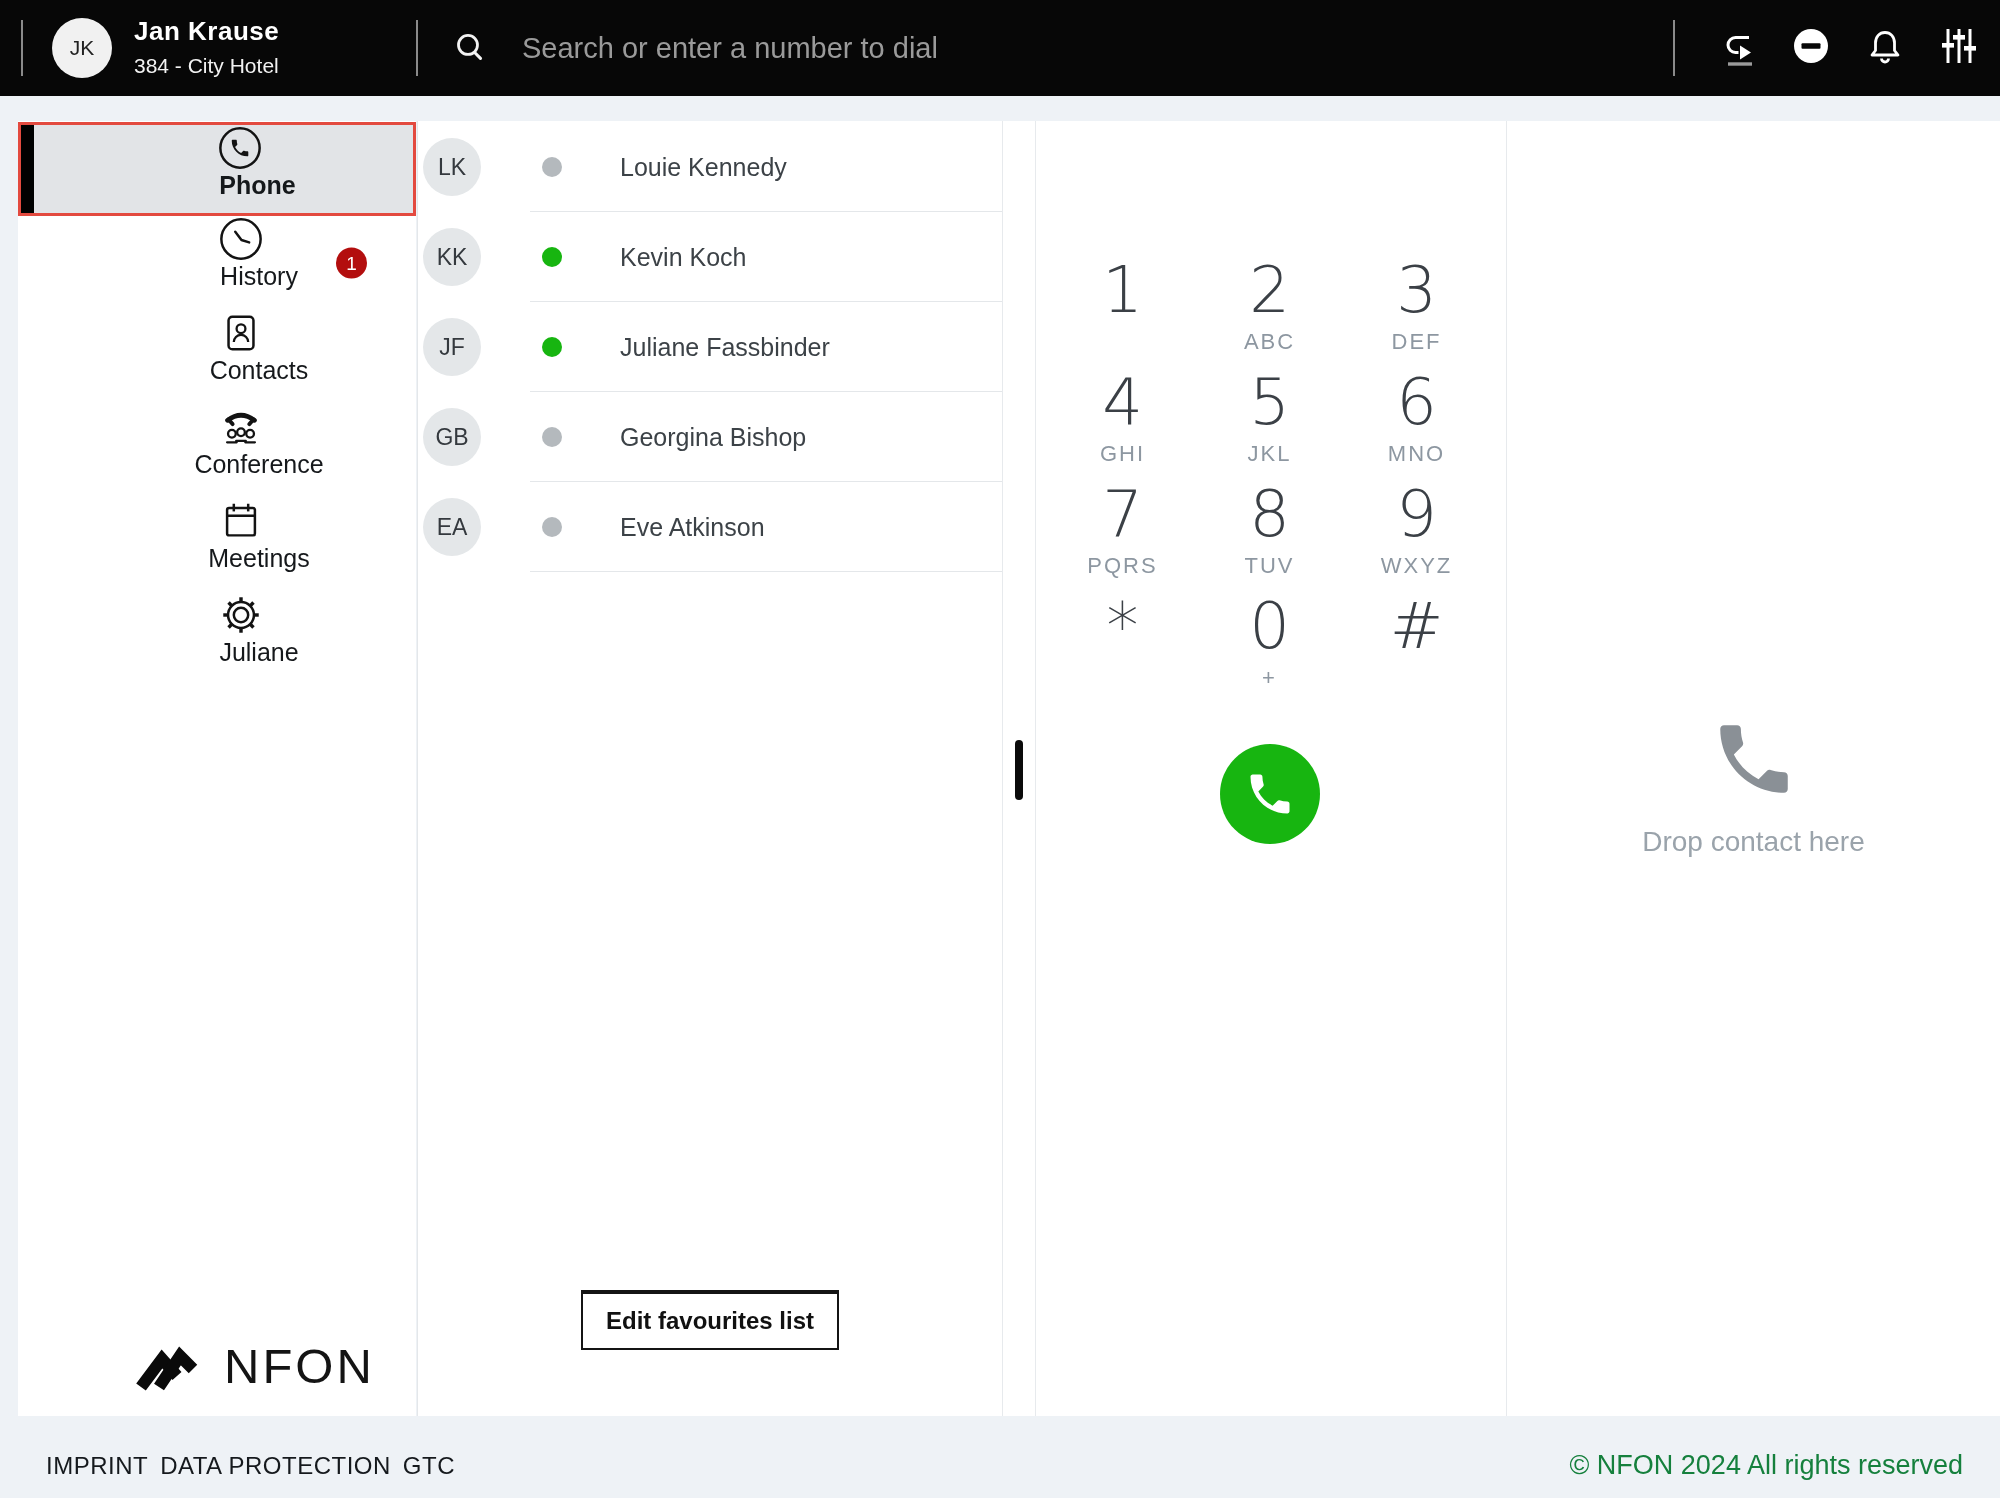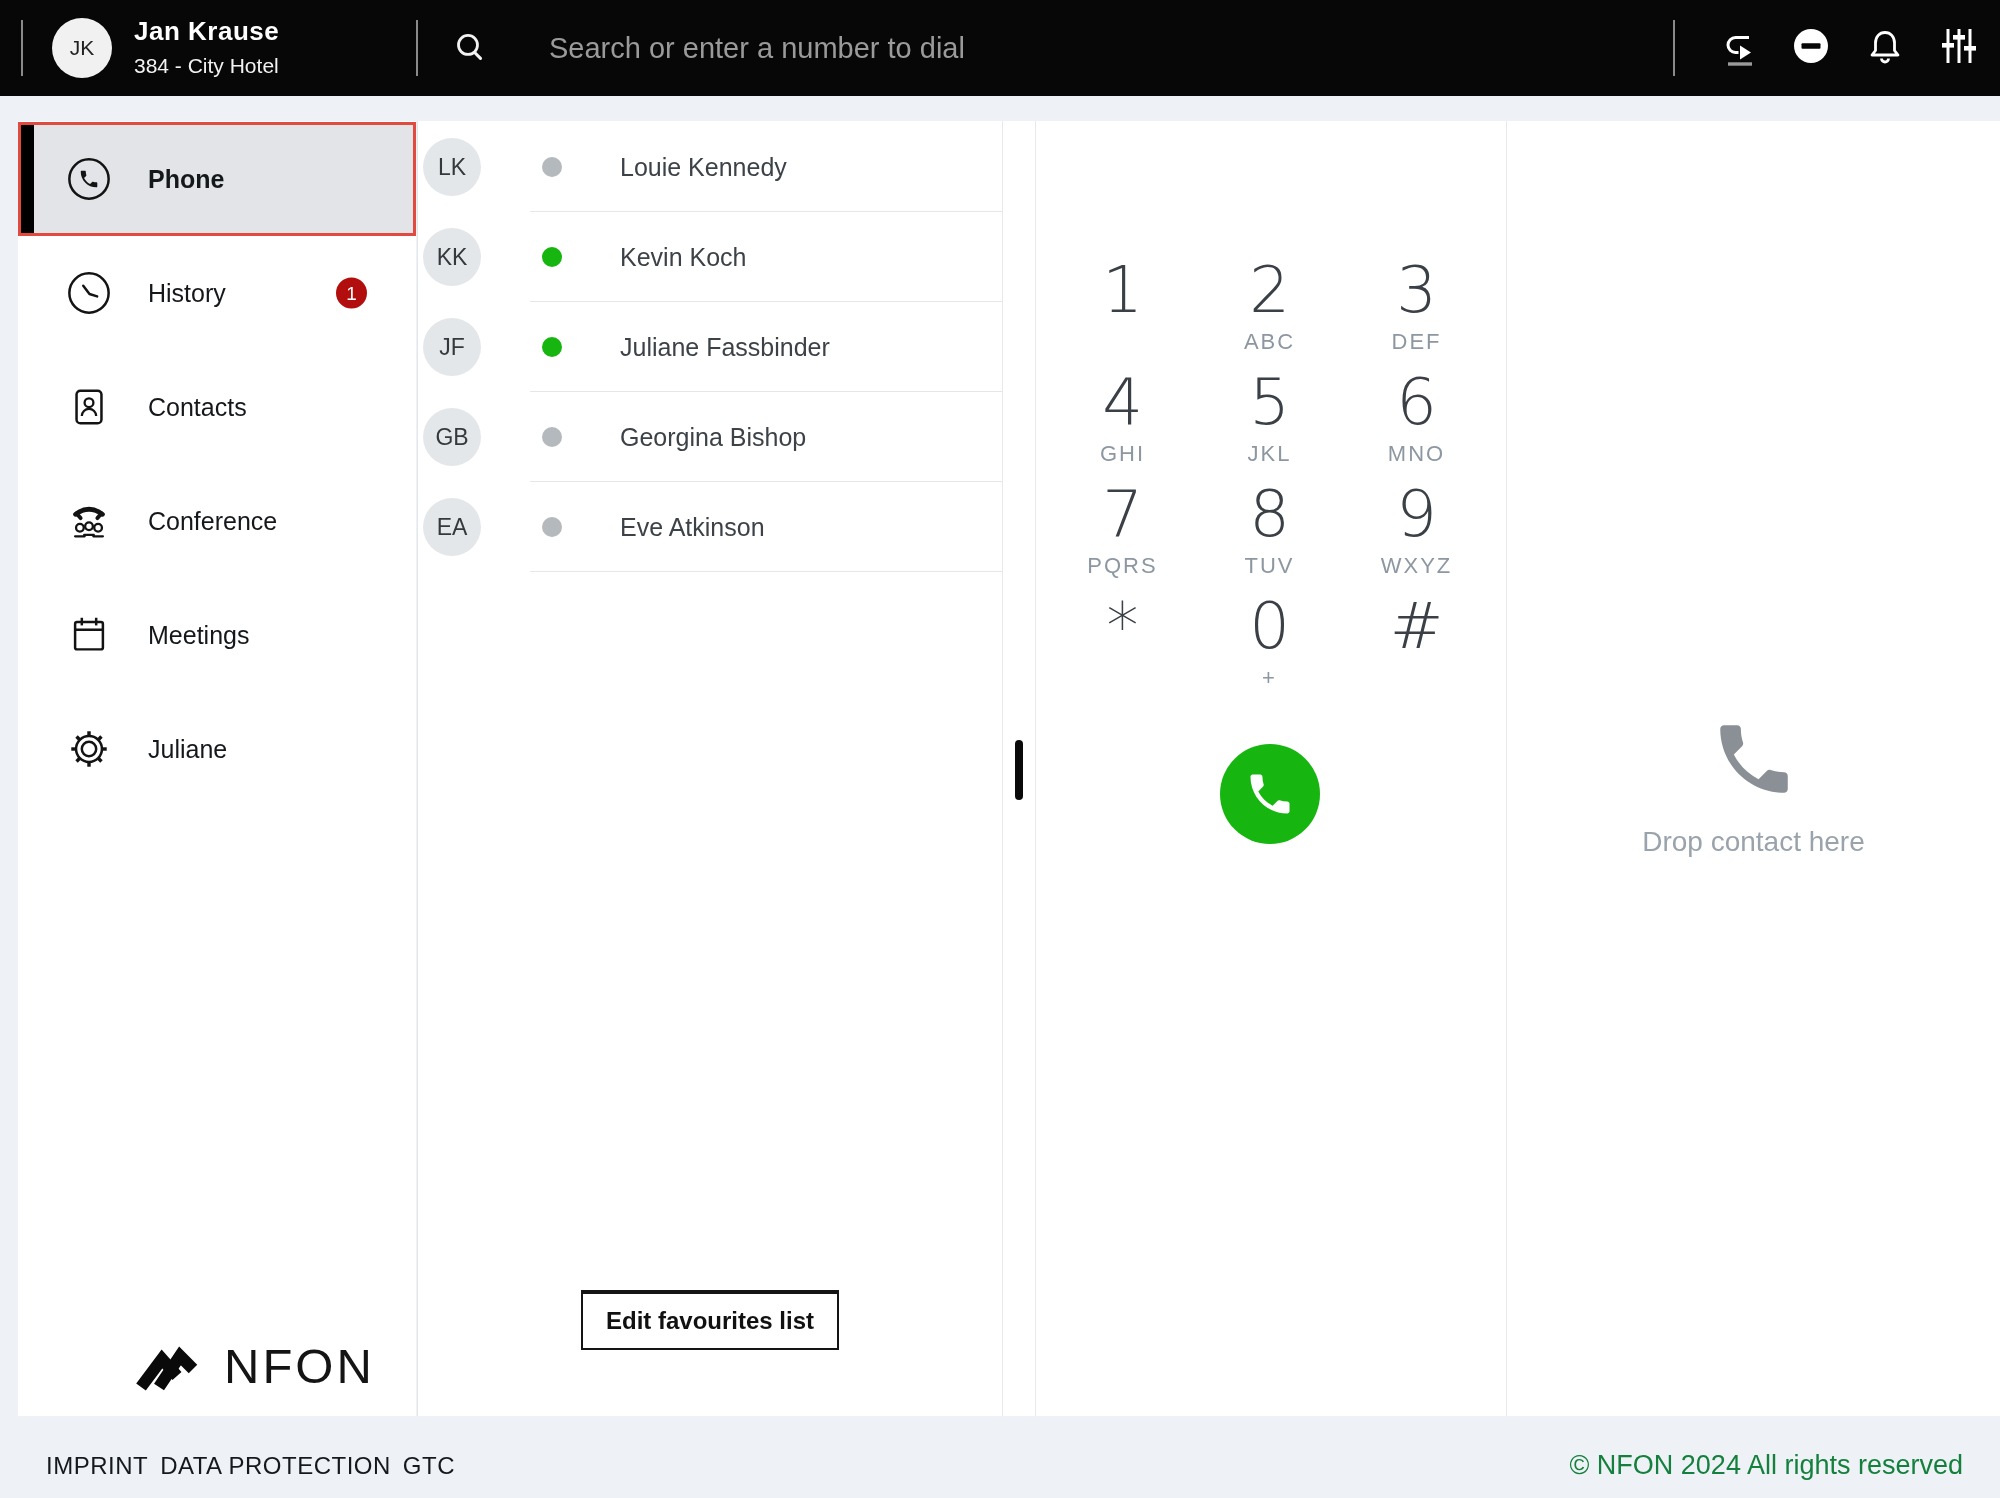--- a/index.html
+++ b/index.html
@@ -26,40 +26,40 @@
     display:flex; align-items:center; justify-content:center;
     font-size:21px; cursor:pointer;
   }
   .user-name { position:absolute; left:134px; top:16px; font-size:26px; font-weight:600; letter-spacing:.5px; }
   .user-sub  { position:absolute; left:134px; top:54px; font-size:21px; color:#f2f2f2; }
   .search-icon { position:absolute; left:452px; top:29px; }
   .search-input {
     position:absolute; left:522px; top:20px; width:1080px; height:56px;
     background:transparent; border:none; outline:none;
     font-family:"Liberation Sans", sans-serif;
-    font-size:29px; color:#fff;margin-left:27px;
+    font-size:29px; color:#fff;
   }
   .search-input::placeholder { color:#9a9a9a; }
   .header-actions { position:absolute; right:19px; top:24px; display:flex; gap:30px; }
   .icon-btn {
     width:44px; height:44px; background:transparent; border:none;
     padding:0; cursor:pointer; display:flex; align-items:center; justify-content:center;
   }
   
   .panel { position:absolute; top:121px; height:1295px; background:#fff; }
   .sidebar    { left:18px;   width:398px; }
   .favourites { left:417px;  width:585px; border-left:1px solid #e4e7ea; }
   .gutter     { left:1002px; width:34px;  border-left:1px solid #e7eaed; border-right:1px solid #e7eaed; }
   .dialpanel  { left:1036px; width:470px; }
   .droppanel  { left:1506px; width:494px; border-left:1px solid #e7eaed;padding-left:6px; }
   
   .side-list { position:absolute; left:0; top:1px; width:100%; }
   .side-item {
-    position:relative; height:114px; display:flex; align-items:center;
-    padding-left:48px; cursor:pointer; background:#fff;
+    position:relative; height:94px; display:flex; align-items:center;
+    padding-left:48px; cursor:pointer; background:#fff;flex-direction:column;
   }
   .side-item .nav-icon { width:46px; height:46px; flex:0 0 46px; display:flex; align-items:center; justify-content:center; }
   .side-item .nav-label { margin-left:36px; font-size:25px; color:#15181b; }
   .side-item.selected {
     border:3px solid #e34a3f; background:#e2e4e7; padding-left:45px;
   }
   .side-item.selected::before {
     content:""; position:absolute; left:0; top:0; bottom:0; width:13px; background:#000;
   }
   .side-item.selected .nav-label { font-weight:700; }

